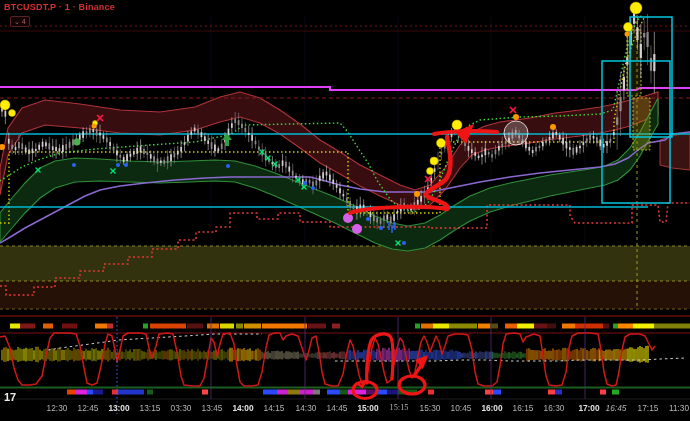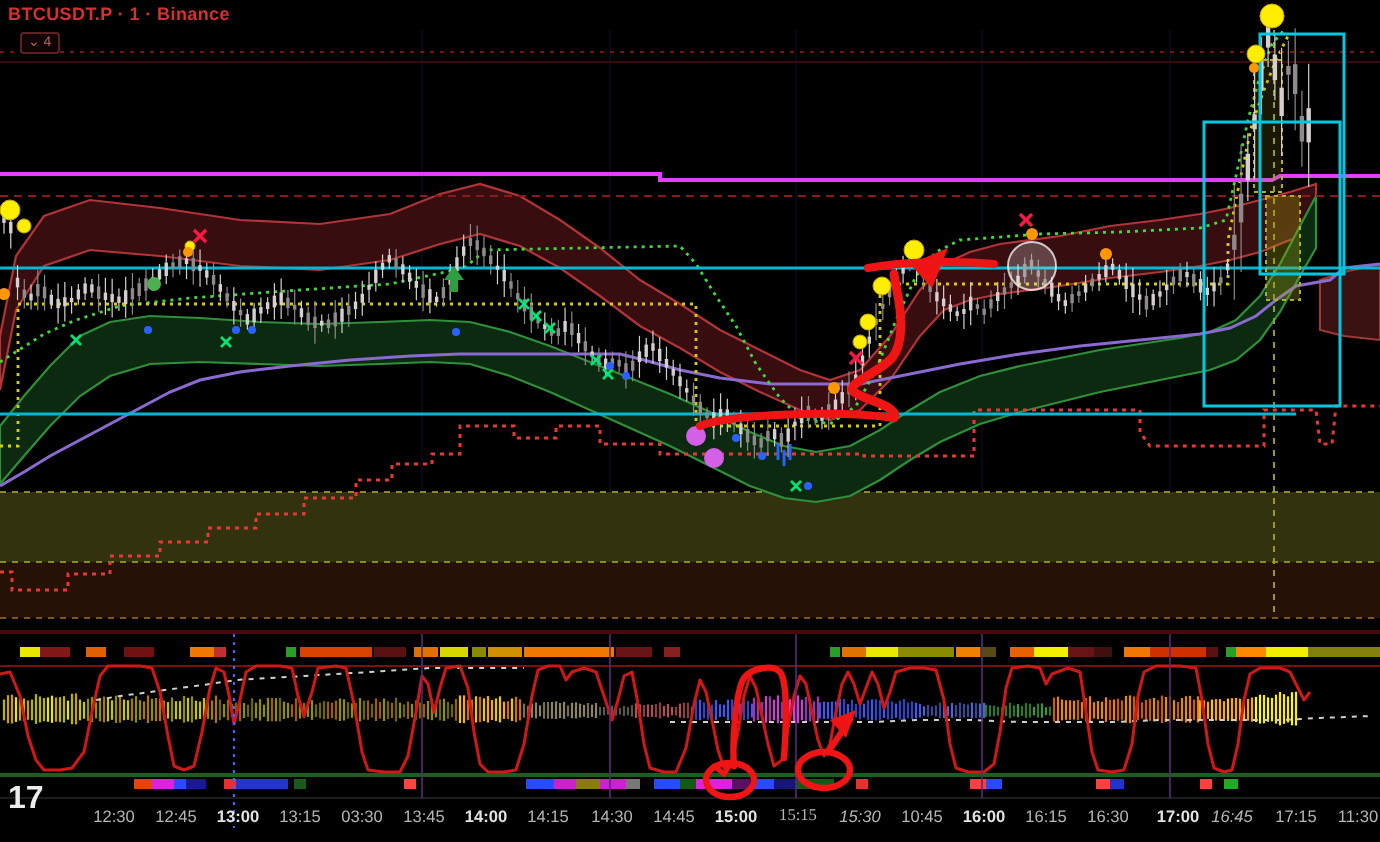--- a/index.html
+++ b/index.html
@@ -3,21 +3,21 @@
 <meta charset="utf-8">
 <style>
   html,body{margin:0;padding:0;background:#000;}
   .screen{position:relative;width:690px;height:421px;background:#000;overflow:hidden;
           font-family:"Liberation Sans",sans-serif;}
   #cv{position:absolute;left:0;top:0;width:690px;height:421px;display:block;}
   .titlebar{position:absolute;left:4px;top:2px;color:#d63030;font-size:9px;font-weight:bold;
             letter-spacing:.2px;white-space:nowrap;}
   .ind-toggle{position:absolute;left:10px;top:16px;font-size:7px;color:#b06565;
               border:1px solid #5a2222;background:#120404;padding:0 3px;border-radius:2px;line-height:9px;}
-  .tv-logo{position:absolute;left:4px;top:391px;color:#ececec;font-size:16px;font-weight:800;}
+  .tv-logo{position:absolute;left:4px;top:391px;color:#ececec;font-size:11px;font-weight:800;}
   .time-axis{position:absolute;left:0;top:400px;width:690px;height:21px;}
   .tlabel{position:absolute;top:3px;transform:translateX(-50%);font-size:8.3px;color:#b5b5b5;white-space:nowrap;}
   .tlabel.bold{color:#e2e2e2;font-weight:700;}
 </style>
 </head>
 <body>
 
 <div class="screen">
   <svg id="cv" viewBox="0 0 690 421">
       <g>
@@ -971,21 +971,21 @@
       <div class="tlabel bold" style="left: 119px;">13:00</div>
       <div class="tlabel" style="left: 150px;">13:15</div>
       <div class="tlabel" style="left: 181px;">03:30</div>
       <div class="tlabel" style="left: 212px;">13:45</div>
       <div class="tlabel bold" style="left: 243px;">14:00</div>
       <div class="tlabel" style="left: 274px;">14:15</div>
       <div class="tlabel" style="left: 306px;">14:30</div>
       <div class="tlabel" style="left: 337px;">14:45</div>
       <div class="tlabel bold" style="left: 368px;">15:00</div>
       <div class="tlabel" style="left: 399px; font-family: Liberation Serif, serif;">15:15</div>
-      <div class="tlabel" style="left: 430px; font-style: italic;">15:30</div>
+      <div class="tlabel" style="left: 430px;">15:30</div>
       <div class="tlabel" style="left: 461px;">10:45</div>
       <div class="tlabel bold" style="left: 492px;">16:00</div>
       <div class="tlabel" style="left: 523px;">16:15</div>
       <div class="tlabel" style="left: 554px;">16:30</div>
       <div class="tlabel" style="left: 616px; font-style: italic;">16:45</div>
       <div class="tlabel bold" style="left: 589px;">17:00</div>
       <div class="tlabel" style="left: 648px;">17:15</div>
       <div class="tlabel" style="left: 679px;">11:30</div>
     </div>
 </div>

